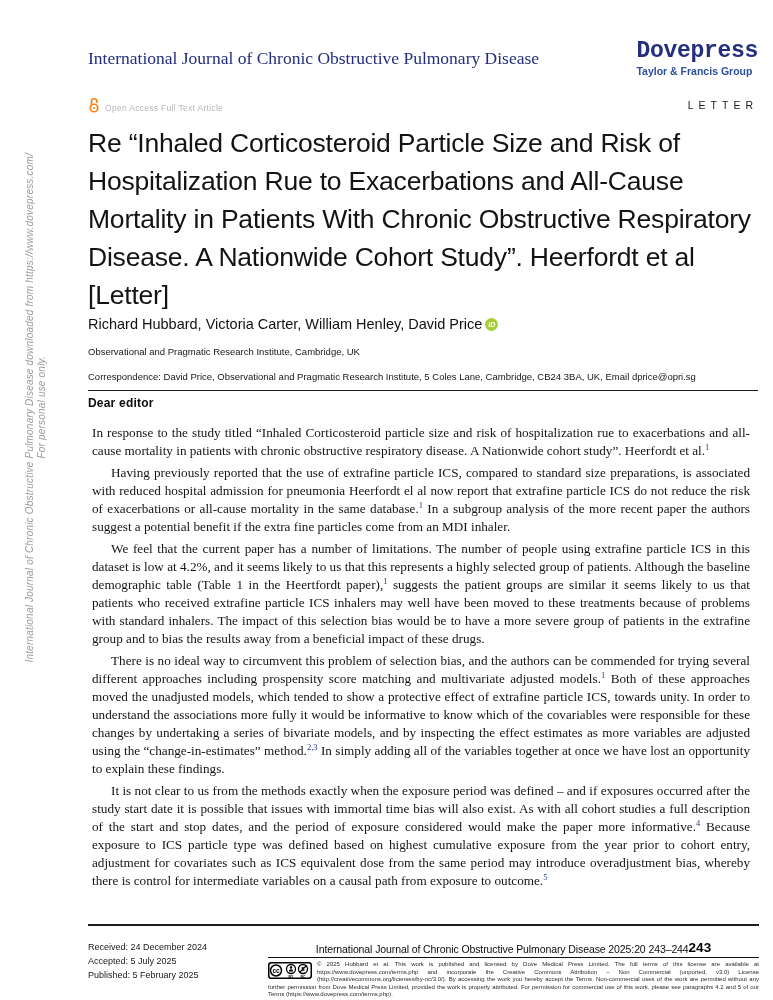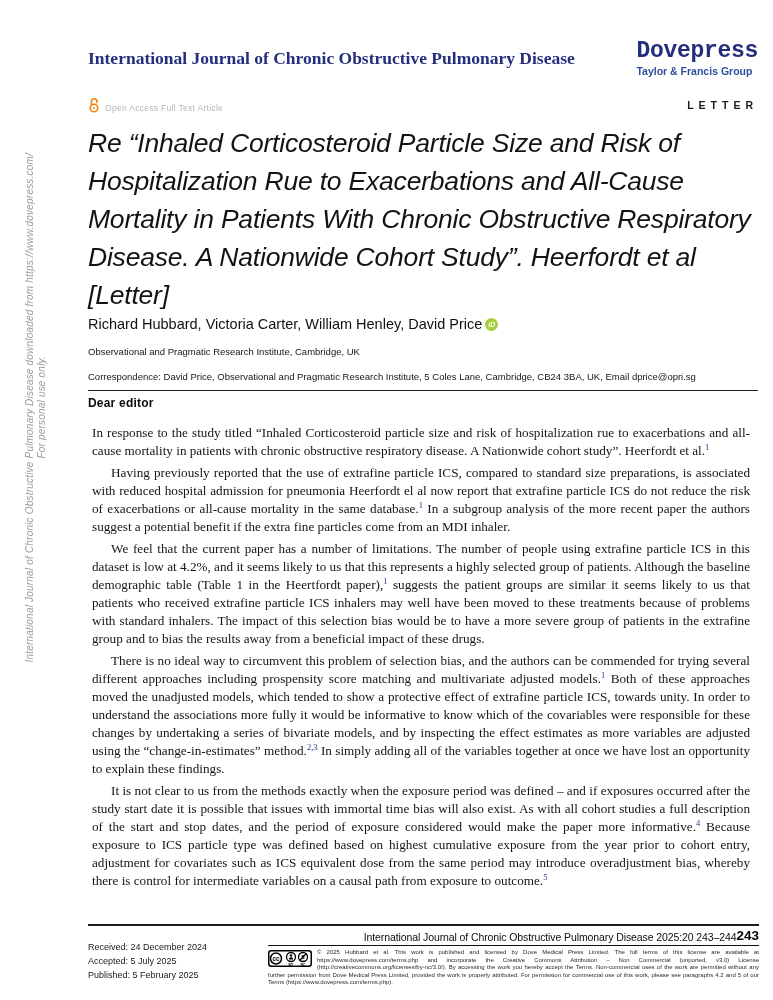--- a/index.html
+++ b/index.html
@@ -23,47 +23,47 @@
     font-style:italic;font-size:10px;color:#9b9b9b;
     letter-spacing:.2px;white-space:nowrap;
   }
 
   
   .header-row{
     position:absolute;left:88px;right:15px;top:40px;
     display:flex;justify-content:space-between;align-items:flex-start;
   }
   .journal-name{
-    font-family:"Liberation Serif",serif;font-weight:bold;
+    font-family:"Liberation Serif",serif;font-weight:normal;
     font-size:17.5px;color:#232e7d;margin-top:8px;
   }
   .publisher{ text-align:left; }
   .publisher .dovepress{
     font-family:Liberation Mono, monospace;font-weight:bold;
     font-size:23px;color:#232e7d;line-height:23px;letter-spacing:-.3px;
   }
   .publisher .tf{
     font-size:10.5px;color:#2d4f9e;font-weight:bold;margin-top:2px;
   }
 
   .access-row{
     position:absolute;left:88px;right:15px;top:97px;
     display:flex;justify-content:space-between;align-items:center;
   }
   .openaccess{display:flex;align-items:flex-end;gap:5px;}
   .openaccess .oa-text{font-size:8.5px;color:#b5b5b5;letter-spacing:.3px;}
   .article-type{
-    font-size:10.5px;color:#1a1a1a;letter-spacing:5px;font-weight:700;
+    font-size:10.5px;color:#1a1a1a;letter-spacing:5px;font-weight:400;
   }
 
   
   .title{
     position:absolute;left:88px;top:124px;width:664px;
     font-size:26.5px;line-height:38px;color:#131313;
-    letter-spacing:-.2px;font-weight:400;font-style:italic;
+    letter-spacing:-.2px;font-weight:400;
   }
   .authors{
     position:absolute;left:88px;top:316px;
     font-size:14.5px;color:#111;display:flex;align-items:center;gap:3px;
   }
   .orcid{
     display:inline-flex;width:13px;height:13px;border-radius:50%;
     background:#a6ce39;color:#fff;font-size:7px;font-weight:bold;
     align-items:center;justify-content:center;font-style:italic;
   }
@@ -98,22 +98,22 @@
   .footer{
     position:absolute;left:88px;right:14px;top:924px;
     border-top:2px solid #1c1c1c;
   }
   .footer-inner{display:flex;gap:12px;}
   .dates{
     width:168px;padding-top:14px;font-size:9px;line-height:14px;color:#1a1a1a;
   }
   .footer-right{flex:1;}
   .citation-row{
-    display:flex;justify-content:flex-end;align-items:flex-end;
-    border-bottom:1.4px solid #111;padding:2px 0 2px 0;
+    display:flex;justify-content:center;align-items:flex-end;
+    border-bottom:1.4px solid #111;padding:2px 0 2px 0;margin-top:12px;
   }
   .citation{font-size:10.5px;color:#0d0d0d;letter-spacing:-.1px;}
   .page-number{font-size:13.5px;font-weight:bold;color:#000;}
   .license{
     padding-top:3px;font-size:6px;line-height:7.6px;text-align:justify;
     color:#2a2a2a;letter-spacing:0;
   }
   .cc-box{float:left;margin:1px 5px 1px 0;}
 </style>
 </head>

